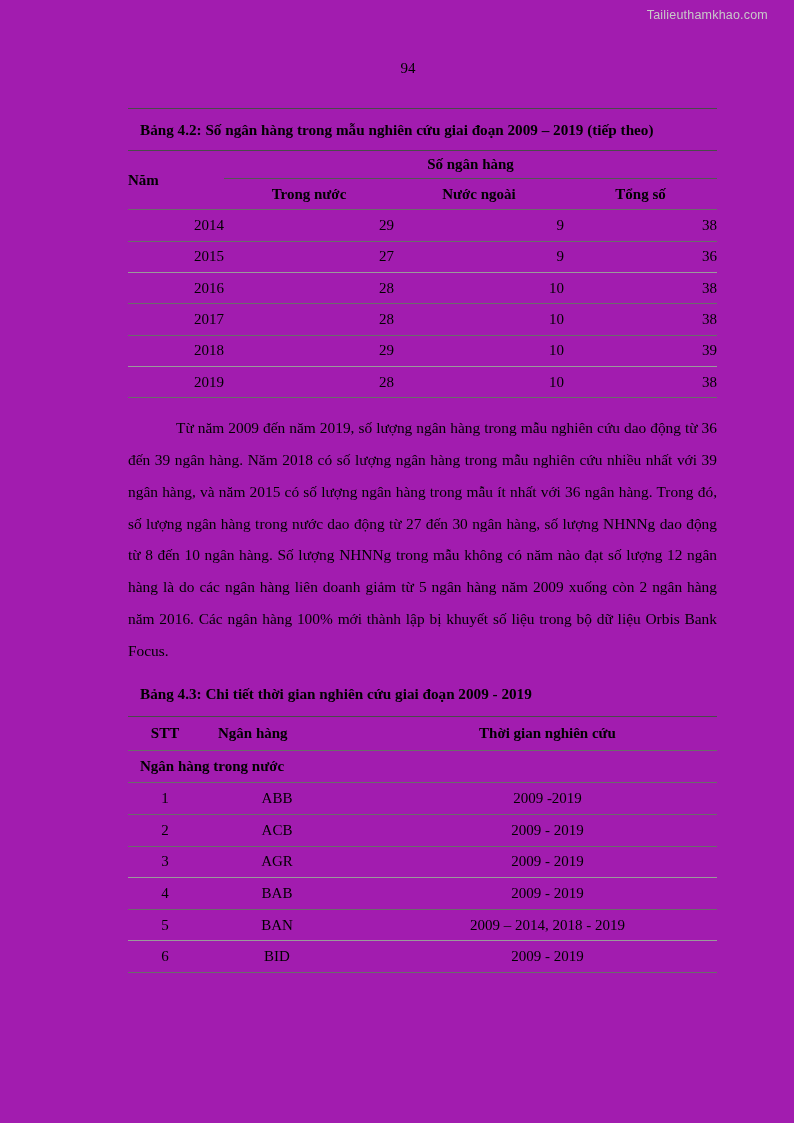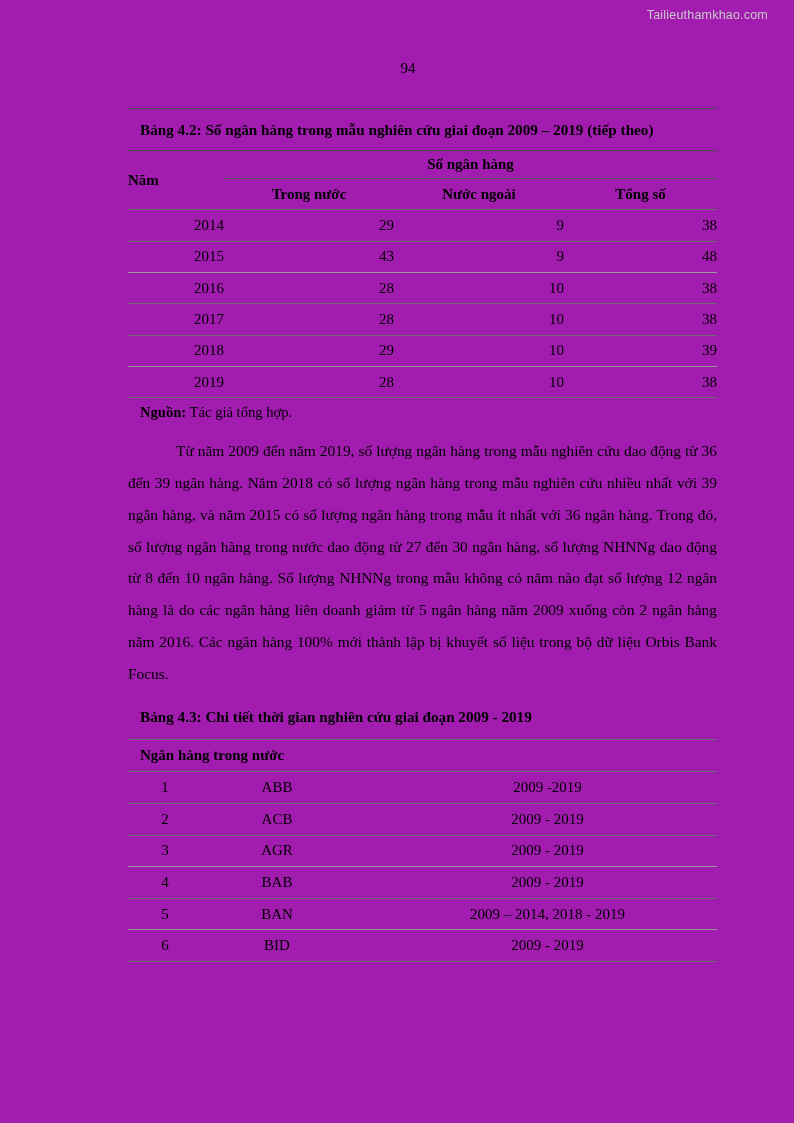--- a/index.html
+++ b/index.html
@@ -218,23 +218,23 @@
         </tr>
 
         <tr class="datarow">
           <td class="cell">2014</td>
           <td class="cell">29</td>
           <td class="cell">9</td>
           <td class="cell">38</td>
         </tr>
         <tr class="datarow">
           <td class="cell">2015</td>
-          <td class="cell">43</td>
+          <td class="cell">27</td>
           <td class="cell">9</td>
-          <td class="cell">48</td>
+          <td class="cell">36</td>
         </tr>
         <tr class="datarow alt">
           <td class="cell">2016</td>
           <td class="cell">28</td>
           <td class="cell">10</td>
           <td class="cell">38</td>
         </tr>
         <tr class="datarow">
           <td class="cell">2017</td>
           <td class="cell">28</td>
@@ -252,28 +252,32 @@
           <td class="cell">28</td>
           <td class="cell">10</td>
           <td class="cell">38</td>
         </tr>
         <tr class="lastline">
           <td colspan="4"></td>
         </tr>
       </tbody>
     </table>
 
-    <div class="source"><b>Nguồn:</b><span> Tác giả tổng hợp.</span></div>
 
     <p class="para">Từ năm 2009 đến năm 2019, số lượng ngân hàng trong mẫu nghiên cứu dao động từ 36 đến 39 ngân hàng. Năm 2018 có số lượng ngân hàng trong mẫu nghiên cứu nhiều nhất với 39 ngân hàng, và năm 2015 có số lượng ngân hàng trong mẫu ít nhất với 36 ngân hàng. Trong đó, số lượng ngân hàng trong nước dao động từ 27 đến 30 ngân hàng, số lượng NHNNg dao động từ 8 đến 10 ngân hàng. Số lượng NHNNg trong mẫu không có năm nào đạt số lượng 12 ngân hàng là do các ngân hàng liên doanh giảm từ 5 ngân hàng năm 2009 xuống còn 2 ngân hàng năm 2016. Các ngân hàng 100% mới thành lập bị khuyết số liệu trong bộ dữ liệu Orbis Bank Focus.</p>
 
     <div class="caption-2">Bảng 4.3: Chi tiết thời gian nghiên cứu giai đoạn 2009 - 2019</div>
 
     <table class="t43">
       <tbody>
+        <tr class="hdr-top">
+          <th class="h-stt c-stt">STT</th>
+          <th class="h-bank c-bank">Ngân hàng</th>
+          <th class="h-time c-time">Thời gian nghiên cứu</th>
+        </tr>
         <tr>
           <td class="group" colspan="3">Ngân hàng trong nước</td>
         </tr>
 
         <tr class="datarow">
           <td class="c-stt">1</td>
           <td class="c-bank bankname">ABB</td>
           <td class="c-time">2009 -2019</td>
         </tr>
         <tr class="datarow">

